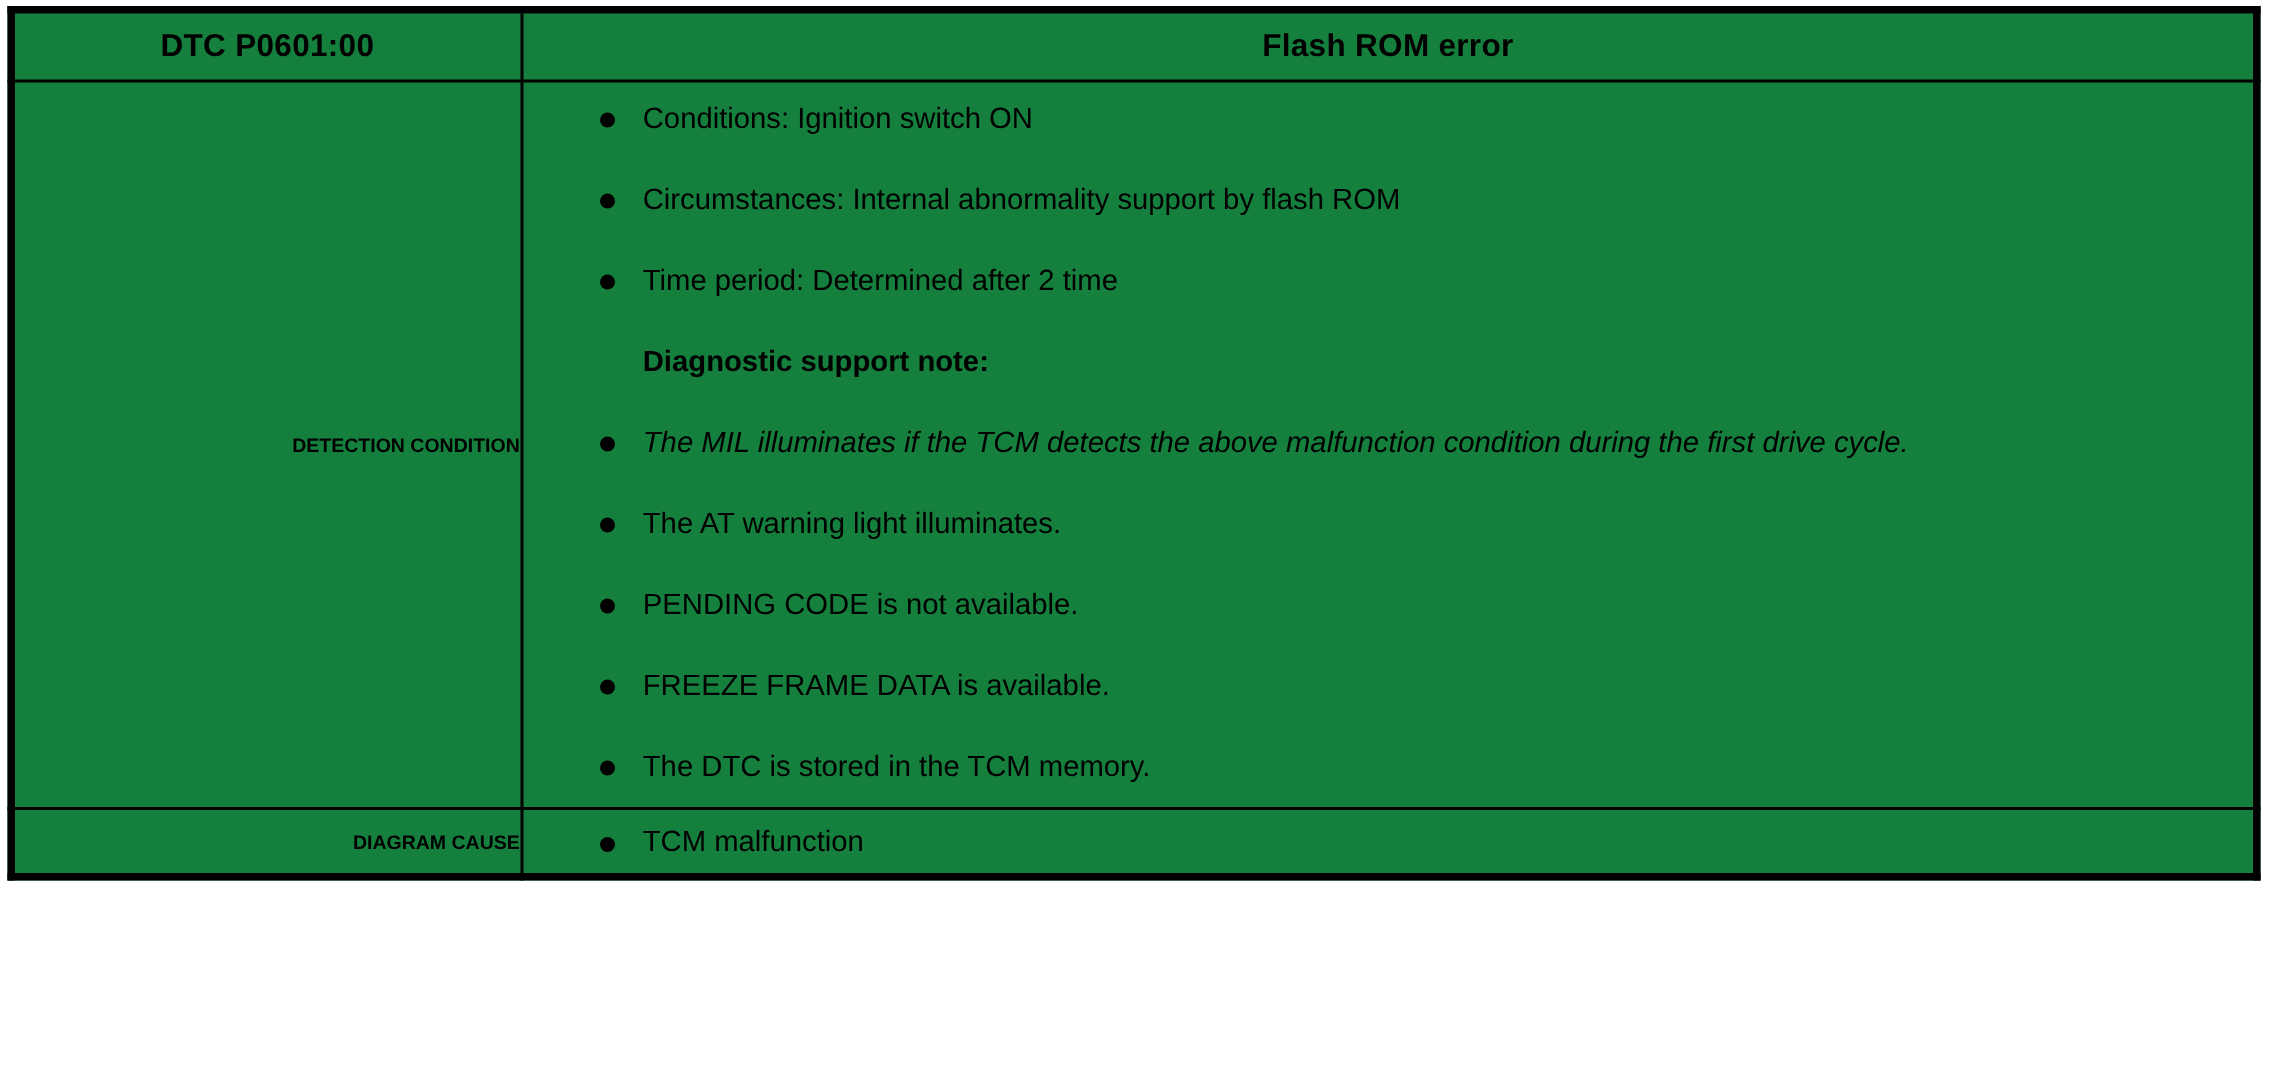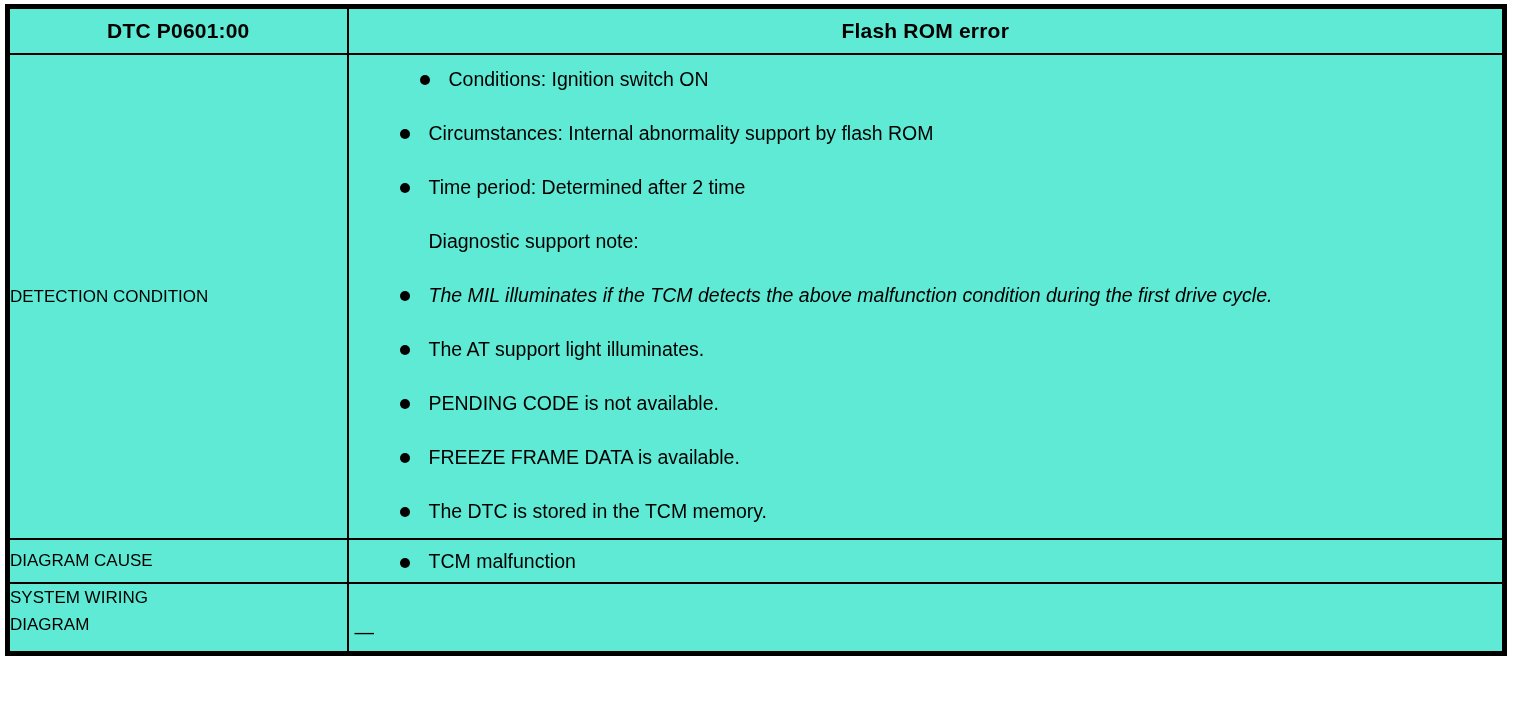--- a/index.html
+++ b/index.html
@@ -10,21 +10,21 @@
     -webkit-font-smoothing:none;
   }
   #sheet{position:relative;width:1520px;height:724px;overflow:hidden;}
 
   table.dtc{
     position:absolute;
     left:5px; top:4px;
     width:1502px;
     border-collapse:collapse;
     table-layout:fixed;
-    background:#5eead4;
+    background:#15803d;
   }
   table.dtc{ border:5px solid #000; }
   table.dtc td{
     border:2px solid #000;
     vertical-align:top;
     padding:0;
   }
   col.c1{width:340px;}
   col.c2{width:1157px;}
 
@@ -36,24 +36,25 @@
     letter-spacing:.2px;
     height:44px;
     vertical-align:middle !important;
     white-space:nowrap;
   }
   .hdr-left{padding-bottom:2px;}
   .hdr-right{padding-bottom:2px;}
 
   
   .lbl{
-    font-weight:normal;
-    font-size:17px;
+    font-weight:bold;
+    font-size:13px;
     letter-spacing:0px;
     padding-left:5px;
+    text-align:right;
   }
   .lbl-mid{vertical-align:middle !important;}
   .lbl-two{line-height:27px;padding-top:7px;}
 
   
   .cell-body{padding:0 8px 0 0;}
 
   ul.blist{
     list-style:none;
     margin:0;
@@ -70,23 +71,23 @@
     content:"";
     position:absolute;
     left:51px;
     top:9px;
     width:10px;height:10px;
     border-radius:50%;
     background:#000;
   }
   
   ul.blist.dc > li{ margin-top:27px; }
-  ul.blist.dc > li:first-child{ margin-top:11px;margin-left:20px; }
+  ul.blist.dc > li:first-child{ margin-top:11px; }
   ul.blist.dc > li.note{
-    font-weight:normal;
+    font-weight:bold;
     padding-left:80px;
   }
   ul.blist.dc > li.wrap{ padding-right:48px;font-style:italic; }
   ul.blist.dc > li.last{ margin-bottom:13px; }
 
   
   ul.blist.one > li{ margin:0; }
   .row-single{ height:42px; vertical-align:middle !important; }
   .row-single ul.blist.one > li{ line-height:24px; }
 
@@ -117,44 +118,35 @@
 
       <tr>
         <td class="lbl lbl-mid">DETECTION CONDITION</td>
         <td class="cell-body">
           <ul class="blist dc">
             <li class="b">Conditions: Ignition switch ON</li>
             <li class="b">Circumstances: Internal abnormality support by flash ROM</li>
             <li class="b">Time period: Determined after 2 time</li>
             <li class="note">Diagnostic support note:</li>
             <li class="b wrap">The MIL illuminates if the TCM detects the above malfunction condition during the first drive cycle.</li>
-            <li class="b">The AT support light illuminates.</li>
+            <li class="b">The AT warning light illuminates.</li>
             <li class="b">PENDING CODE is not available.</li>
             <li class="b">FREEZE FRAME DATA is available.</li>
             <li class="b last">The DTC is stored in the TCM memory.</li>
           </ul>
         </td>
       </tr>
 
 
       <tr>
         <td class="lbl lbl-mid row-single">DIAGRAM CAUSE</td>
         <td class="cell-body row-single">
           <ul class="blist one">
             <li class="b">TCM malfunction</li>
           </ul>
         </td>
       </tr>
 
-      <tr>
-        <td class="lbl lbl-two swd-cell">
-          <div>SYSTEM WIRING</div>
-          <div>DIAGRAM</div>
-        </td>
-        <td class="swd-cell">
-          <div class="dash">—</div>
-        </td>
-      </tr>
 
     </tbody>
   </table>
 
 </div>
 
 </body></html>

